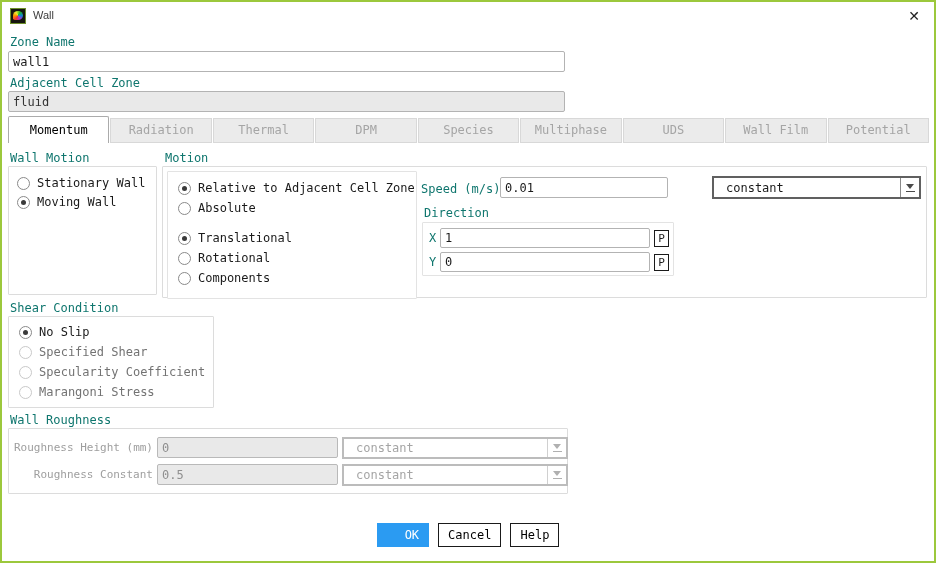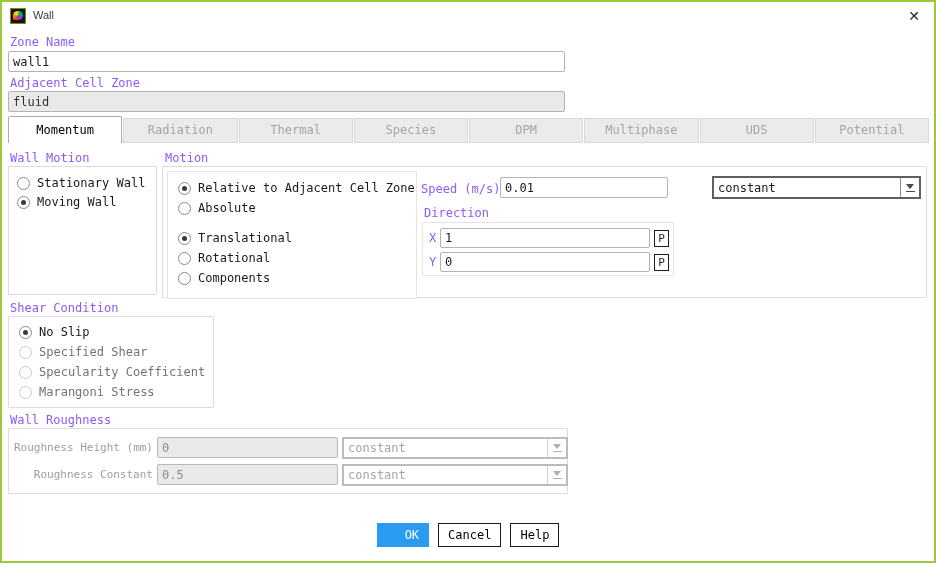--- a/index.html
+++ b/index.html
@@ -13,21 +13,21 @@
   
   .titlebar { left:0; top:0; right:0; height:30px; background:#fff; }
   .app-icon { left:8px; top:6px; width:16px; height:16px; background:#16160f; border:1px solid #6d8f2a; box-sizing:border-box; }
   .app-icon .swirl { position:absolute; left:2px; top:2px; width:10px; height:9px; border-radius:50% 50% 50% 20%;
     background:conic-gradient(from 210deg,#e33,#f90,#ee3,#2b2,#18c,#a3d,#e33); }
   .title-text { left:31px; top:7px; font-family:"Liberation Sans",sans-serif; font-size:11px; color:#3c3c3c; }
   .close-x { right:11px; top:5px; width:18px; height:18px; text-align:center; line-height:18px;
     font-family:"Liberation Sans",sans-serif; font-size:14px; color:#222; cursor:pointer; }
 
   
-  .field-label { color:#8b5cf6; }
+  .field-label { color:#0f766e; }
   .gray-label { color:#9e9e9e; }
   input.tbox {
     box-sizing:border-box; height:21px; border:1px solid #b3b3b3; border-radius:2px;
     background:#fff; padding:1px 4px; font:inherit; color:#1a1a1a; outline:none;
   }
   input.tbox.readonly { background:#e9e9e9; color:#333; }
   input.tbox.disabled { background:#e9e9e9; color:#8f8f8f; border-color:#b9b9b9; }
 
   
   .tabs { left:6px; top:114px; width:921px; height:27px; display:flex; align-items:flex-end; }
@@ -46,21 +46,21 @@
 
   
   .radio { display:flex; align-items:center; gap:7px; white-space:nowrap; cursor:pointer;text-align:center; }
   .radio .circ { flex:0 0 auto; width:13px; height:13px; border-radius:50%; border:1px solid #8a8a8a; background:#fff; position:relative; box-sizing:border-box; }
   .radio.selected .circ::after { content:""; position:absolute; left:3px; top:3px; width:5px; height:5px; border-radius:50%; background:#3a3a3a; }
   .radio.disabled { color:#737373; cursor:default; }
   .radio.disabled .circ { border-color:#c9c9c9; }
 
   
   .combo { box-sizing:border-box; border:2px solid #606060; background:#fff; position:relative;
-    padding:0 22px 0 4px; display:flex; align-items:center; cursor:pointer; }
+    padding:0 22px 0 12px; display:flex; align-items:center; cursor:pointer; }
   .combo .arrowbox { position:absolute; top:0; bottom:0; right:0; width:18px; border-left:1px solid #8a8a8a;
     display:flex; flex-direction:column; align-items:center; justify-content:center; gap:2px; }
   .combo .tri { width:0; height:0; border-left:4px solid transparent; border-right:4px solid transparent; border-top:5px solid #4a4a4a; }
   .combo .underbar { width:9px; height:1px; background:#4a4a4a; }
   .combo.disabled { border-color:#bcbcbc; color:#a5a5a5; cursor:default; }
   .combo.disabled .arrowbox { border-left-color:#d0d0d0; }
   .combo.disabled .tri { border-top-color:#b0b0b0; }
   .combo.disabled .underbar { background:#b0b0b0; }
 
   
@@ -89,24 +89,25 @@
   <div class="abs field-label" style="left:8px; top:33px;">Zone Name</div>
   <input class="abs tbox" style="left: 6px; top: 49px; width: 557px;" value="wall1">
 
   <div class="abs field-label" style="left:8px; top:74px;">Adjacent Cell Zone</div>
   <input class="abs tbox readonly" style="left: 6px; top: 89px; width: 557px;" readonly="" value="fluid">
 
   <div class="abs tabs">
     <div class="tab active">Momentum</div>
     <div class="tab">Radiation</div>
     <div class="tab">Thermal</div>
+    <div class="tab">DPM</div>
     <div class="tab">Species</div>
-    <div class="tab">DPM</div>
     <div class="tab">Multiphase</div>
     <div class="tab">UDS</div>
+    <div class="tab">Wall Film</div>
     <div class="tab">Potential</div>
   </div>
 
   <div class="abs field-label" style="left:8px; top:149px;">Wall Motion</div>
   <div class="abs groupbox" style="left:6px; top:164px; width:149px; height:129px;">
     <div class="radio" style="position:absolute; left:8px; top:9px;">
       <span class="circ"></span>
       <span>Stationary Wall</span>
     </div>
     <div class="radio selected" style="position:absolute; left:8px; top:28px;">

